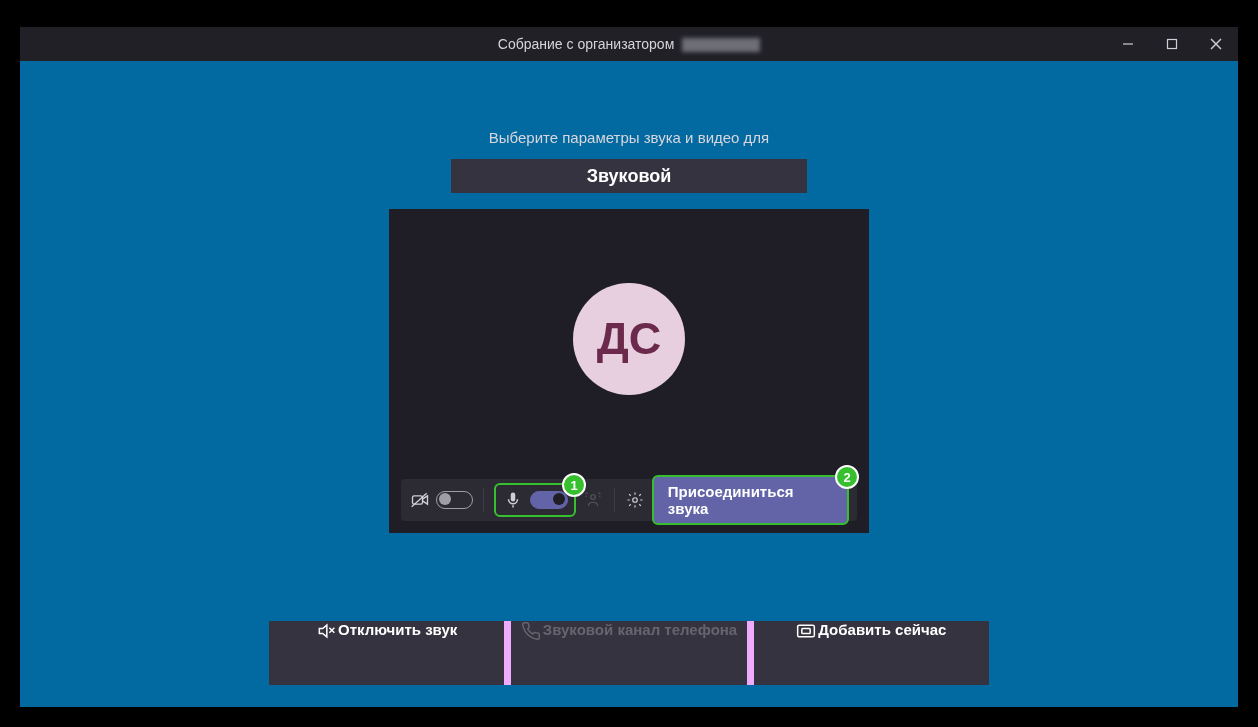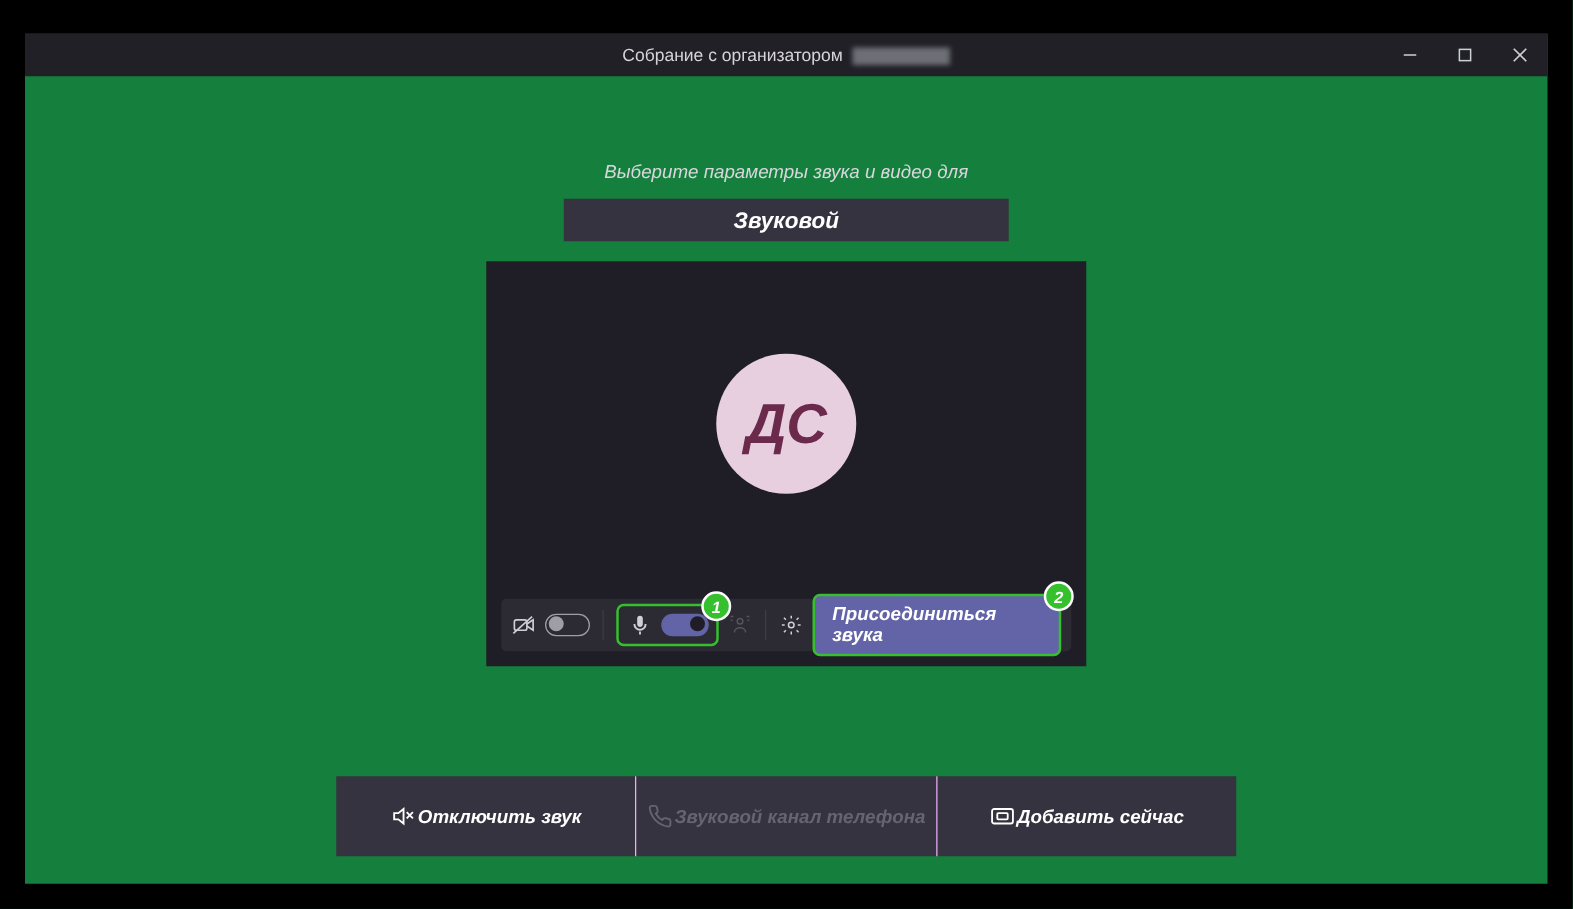--- a/index.html
+++ b/index.html
@@ -10,21 +10,21 @@
     background: #000;
     font-family: 'Segoe UI', Arial, sans-serif;
     overflow: hidden;
   }
   .outer {
     position: absolute;
     left: 20px;
     top: 27px;
     width: 1218px;
     height: 680px;
-    background: #15803d;
+    background: #0369a1;
   }
   .titlebar {
     height: 34px;
     background: #212027;
     display: flex;
     align-items: center;
     position: relative;
   }
   .title-text {
     position: absolute;
@@ -57,21 +57,20 @@
     align-items: center;
     justify-content: center;
     color: #cfcfd6;
   }
   .win-btn svg { display: block; }
 
   .content {
     position: relative;
     width: 100%;
     height: calc(100% - 34px);
-    font-style: italic;
   }
 
   .instruction {
     position: absolute;
     top: 68px;
     left: 0;
     right: 0;
     text-align: center;
     color: #d9d7dd;
     font-size: 15px;
@@ -232,27 +231,26 @@
     left: 50%;
     transform: translateX(-50%);
     width: 720px;
     height: 64px;
     background: #34333f;
     display: flex;
   }
   .opt {
     flex: 1;
     display: flex;
-    align-items: center;
     justify-content: center;
     gap: 2px;
     font-size: 15px;
     font-weight: 600;
   }
-  .opt + .opt { border-left: 1px solid #f0abfc; }
+  .opt + .opt { border-left: 7px solid #f0abfc; }
   .opt-enabled { color: #fff; }
   .opt-disabled { color: #66656f; }
   .opt svg { flex-shrink: 0; }
 </style>
 </head>
 <body>
 
 <div class="outer">
 
   <div class="titlebar">

